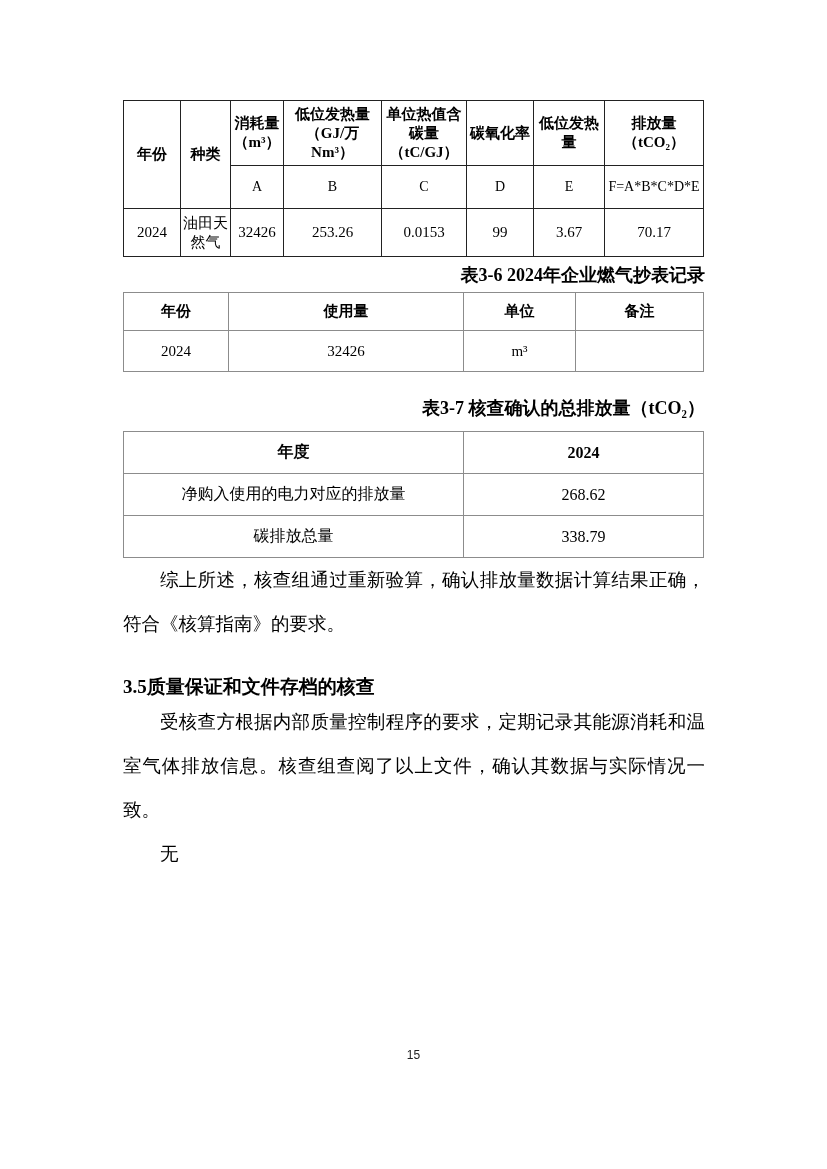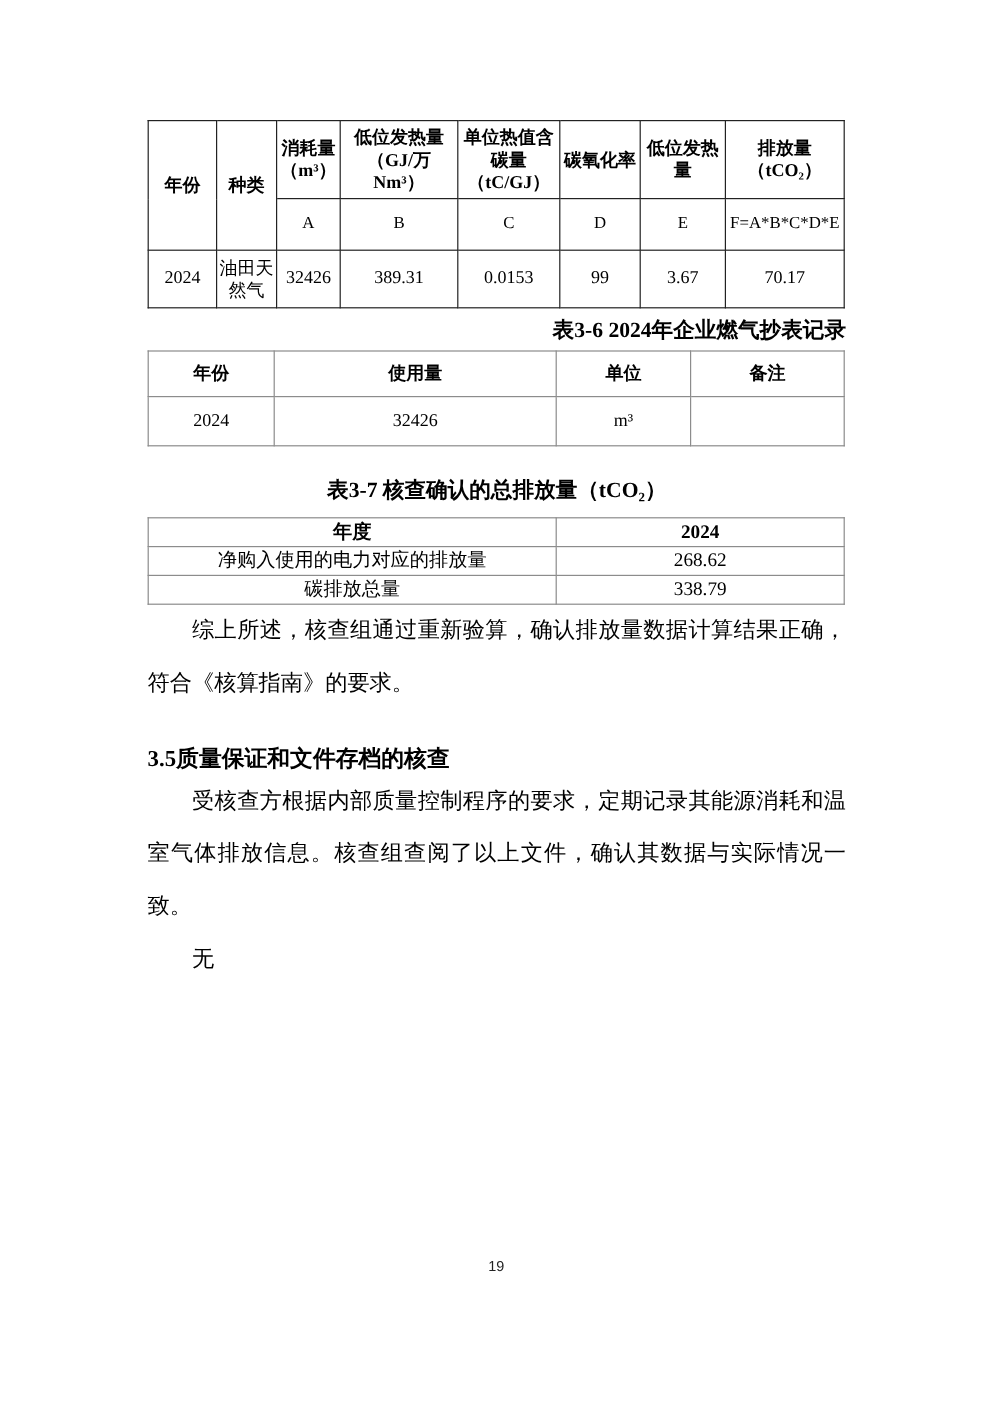--- a/index.html
+++ b/index.html
@@ -38,31 +38,31 @@
 
   
   .t-gray { font-size: 15px; }
   .t-gray th, .t-gray td { border: 1px solid #8c8c8c; }
   .t-gray th { font-weight: bold; }
 
   .t-gas .r-head { height: 38px; }
   .t-gas .r-data { height: 41px; }
 
   .t-total { font-size: 16px; }
-  .t-total tr { height: 24px; }
+  .t-total tr { height: 42px; }
 
   .table-title {
     text-align: center;
     font-weight: bold;
     font-size: 18px;
     line-height: 33px;
     height: 33px;
   }
   .title-36 { margin-top: 2px; text-align: right; }
-  .title-37 { margin-top: 20px; margin-bottom: 6px; }
+  .title-37 { margin-top: 20px; margin-bottom: 6px; text-align: right; }
 
   .section-heading {
     font-weight: bold;
     font-size: 19px;
     line-height: 26px;
   }
   .h-343 { margin-top: 9px; margin-bottom: 0; }
   .h-35  { margin-top: 28px; }
   .h-36  { margin-top: 36px; }
 
@@ -118,21 +118,21 @@
         <td>B</td>
         <td>C</td>
         <td>D</td>
         <td>E</td>
         <td>F=A*B*C*D*E</td>
       </tr>
       <tr class="r-data">
         <td>2024</td>
         <td>油田天然气</td>
         <td>32426</td>
-        <td>389.31</td>
+        <td>253.26</td>
         <td>0.0153</td>
         <td>99</td>
         <td>3.67</td>
         <td>70.17</td>
       </tr>
     </tbody>
       </table>
 
     <div class="table-title title-36">表3-6 2024年企业燃气抄表记录</div>
 
@@ -185,14 +185,14 @@
 
     <p class="body-para">综上所述，核查组通过重新验算，确认排放量数据计算结果正确，符合《核算指南》的要求。</p>
 
     <div class="section-heading h-35">3.5质量保证和文件存档的核查</div>
     <p class="body-para">受核查方根据内部质量控制程序的要求，定期记录其能源消耗和温室气体排放信息。核查组查阅了以上文件，确认其数据与实际情况一致。</p>
 
     <p class="body-para">无</p>
 
   </div>
 
-  <div class="page-number">19</div>
+  <div class="page-number">15</div>
 </div>
 
 </body></html>

